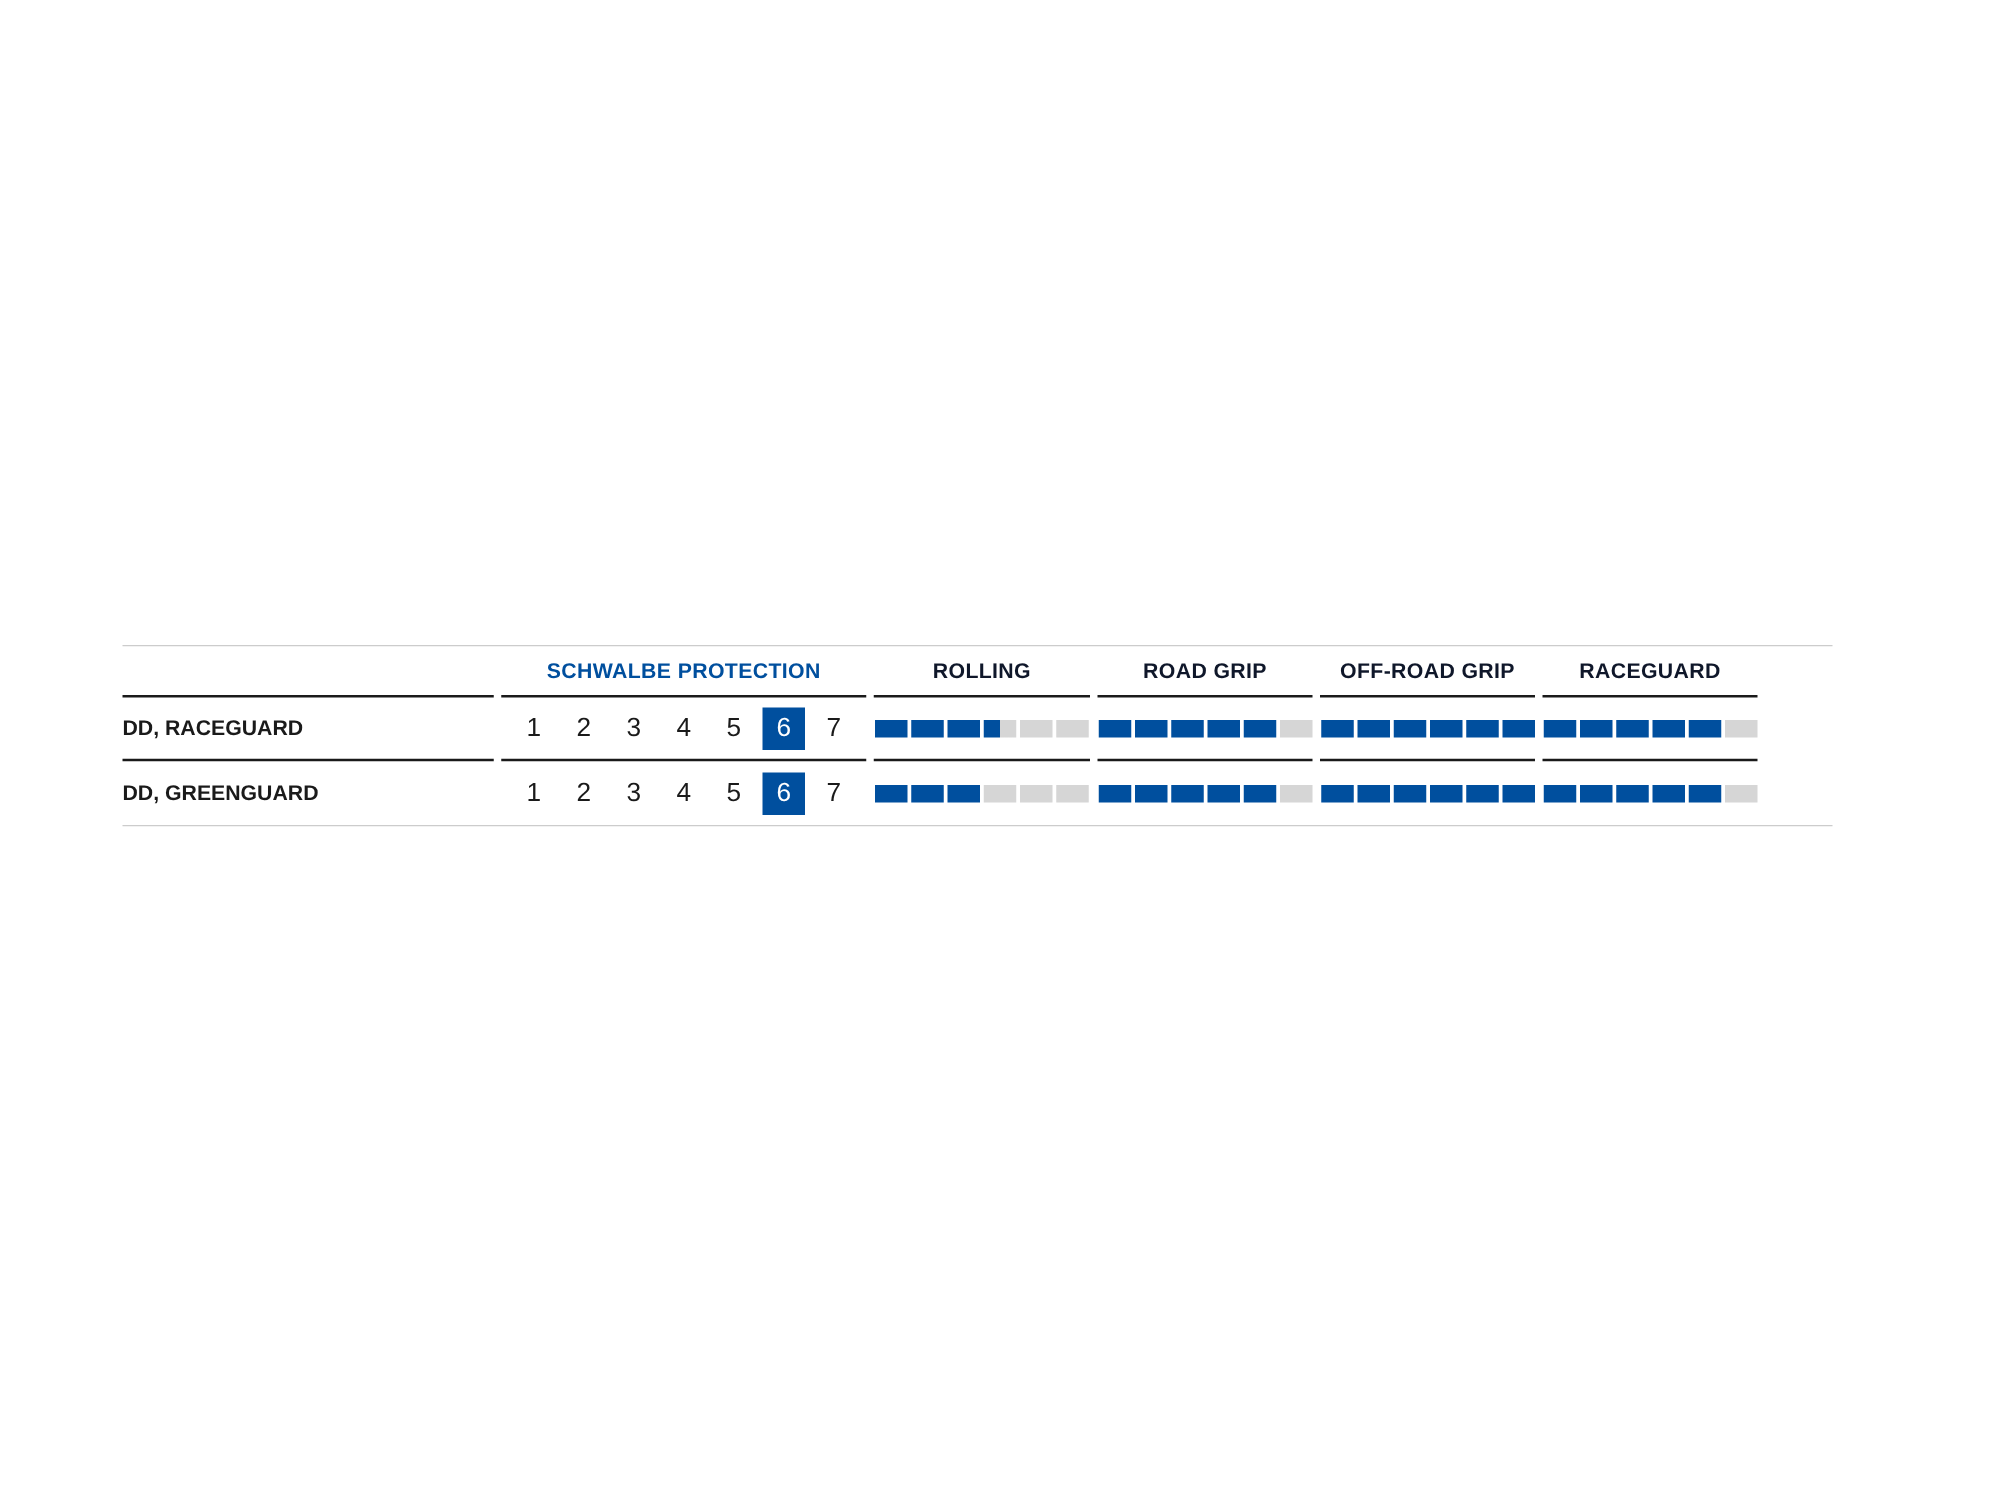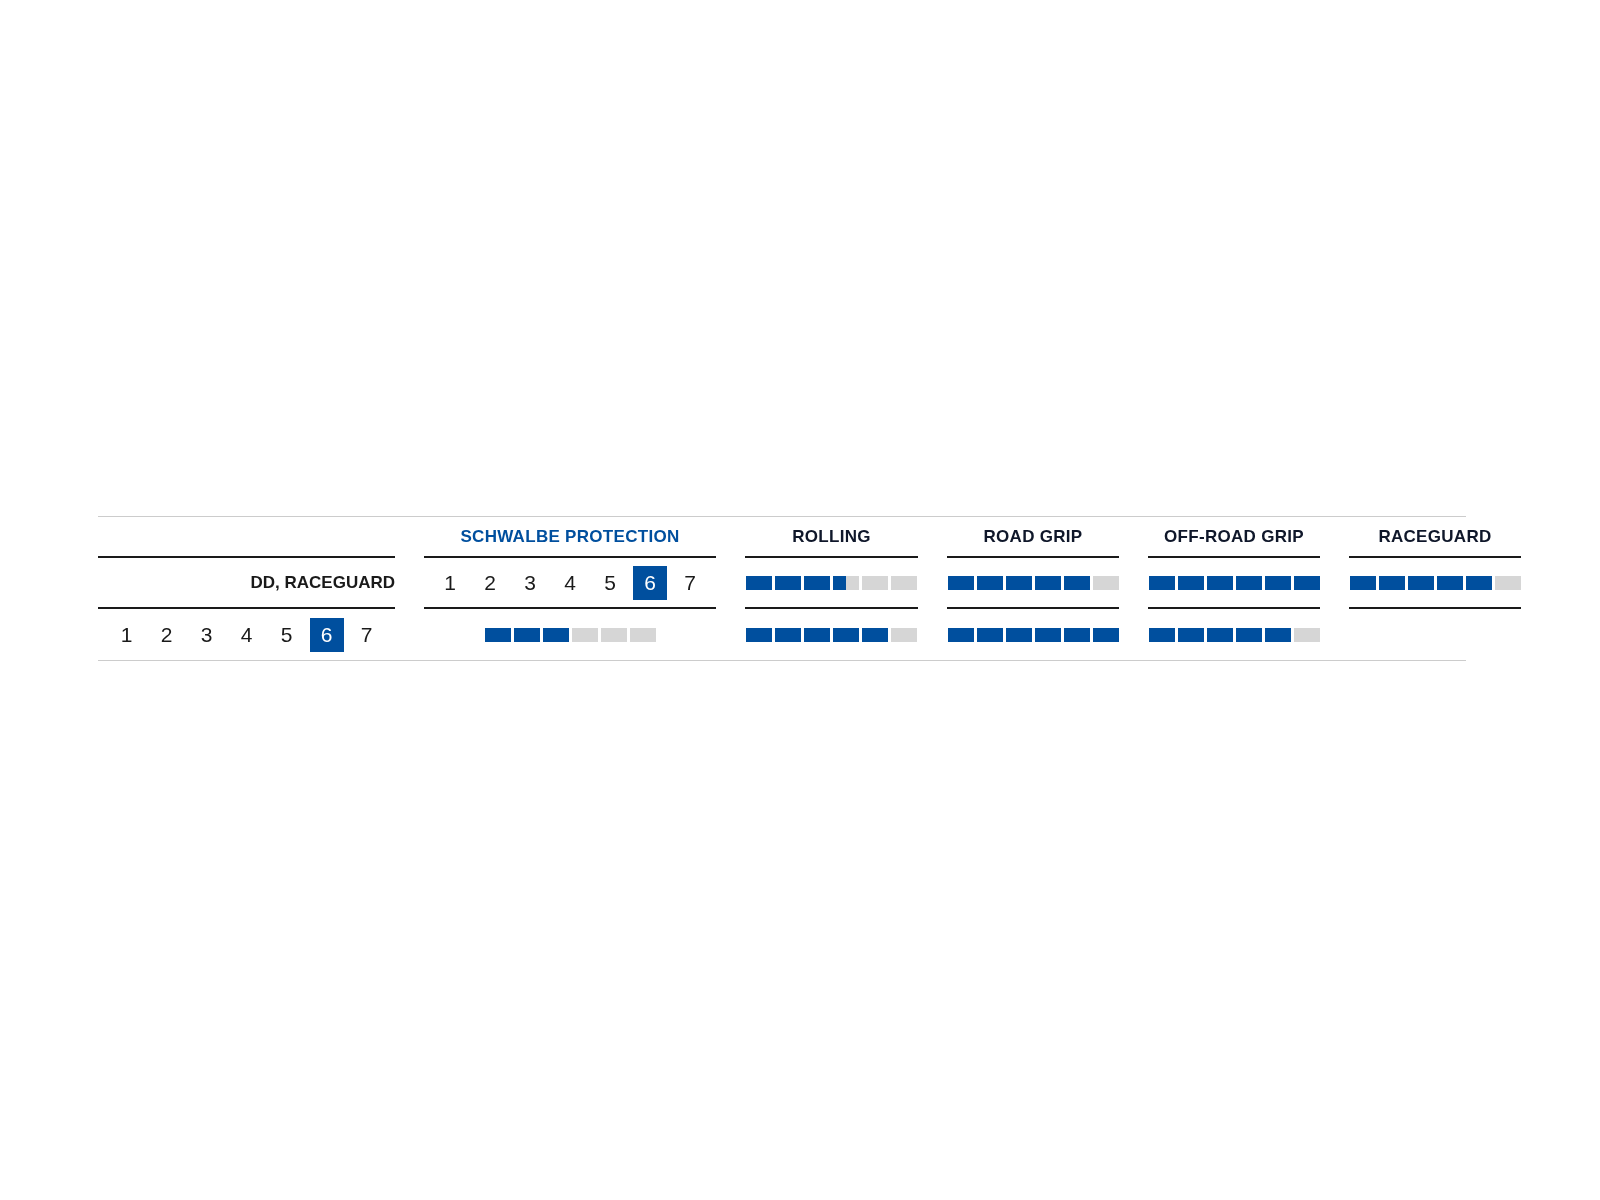--- a/index.html
+++ b/index.html
@@ -11,41 +11,41 @@
     color: #1a1a1a;
   }
 
   .spec-table {
     position: absolute;
     left: 98px;
     top: 516px;
     width: 1368px;
     display: grid;
     grid-template-columns: 297px 292px 173px 172px 172px 172px;
-    column-gap: 29px;
+    column-gap: 6px;
     border-top: 1px solid #cccccc;
     border-bottom: 1px solid #cccccc;
     background: #ffffff;
   }
 
   .hcell {
     height: 41px;
     display: flex;
     align-items: center;
     justify-content: center;
     border-bottom: 2px solid #1a1a1a;
   }
   .cell {
     height: 51px;
     display: flex;
     align-items: center;
     justify-content: center;
   }
   .cell.row-divider { border-bottom: 2px solid #1a1a1a; }
-  .name-col { justify-content: flex-end; }
+  .name-col { justify-content: flex-start; }
 
   .col-header {
     font-size: 17px;
     font-weight: bold;
     letter-spacing: 0.3px;
     color: #0f172a;
     white-space: nowrap;
   }
   .protection-header { color: #004f9e; }
 
@@ -159,20 +159,23 @@
     <div class="bar">
         <div class="seg full"></div>
         <div class="seg full"></div>
         <div class="seg full"></div>
         <div class="seg full"></div>
         <div class="seg full"></div>
         <div class="seg"></div>
       </div>
   </div>
 
+  <div class="cell name-col">
+    <span class="row-name">DD, GREENGUARD</span>
+  </div>
   <div class="cell">
     <div class="scale">
         <div class="scale-num">1</div>
         <div class="scale-num">2</div>
         <div class="scale-num">3</div>
         <div class="scale-num">4</div>
         <div class="scale-num">5</div>
         <div class="scale-num active">6</div>
         <div class="scale-num">7</div>
       </div>

